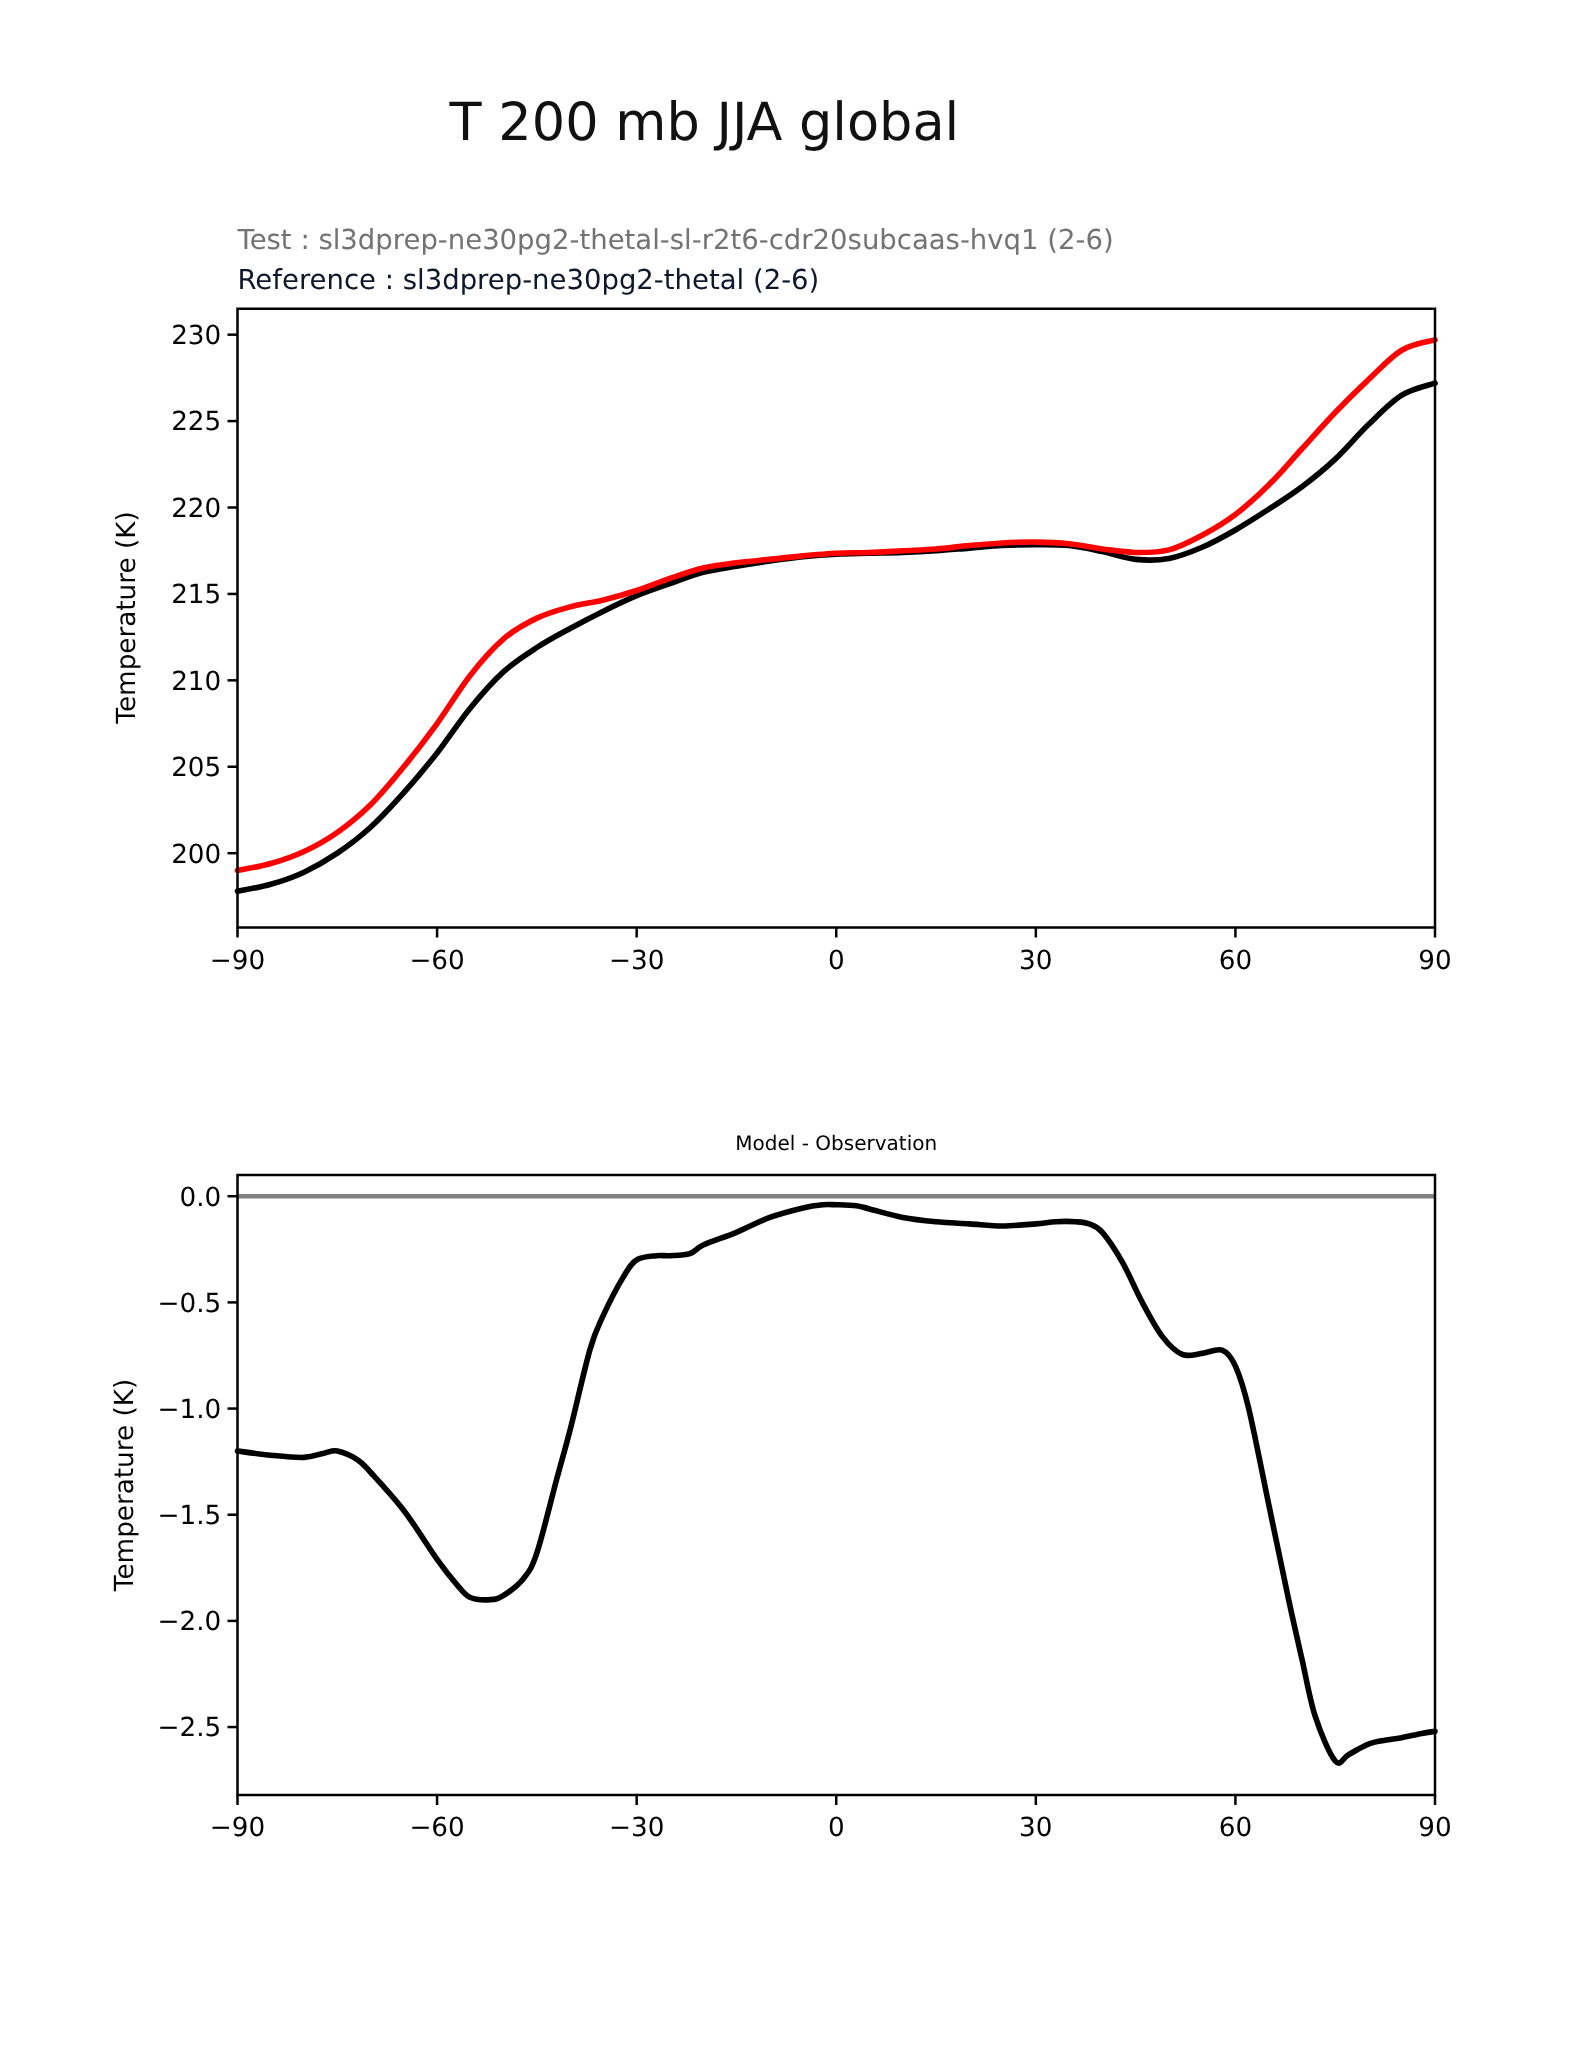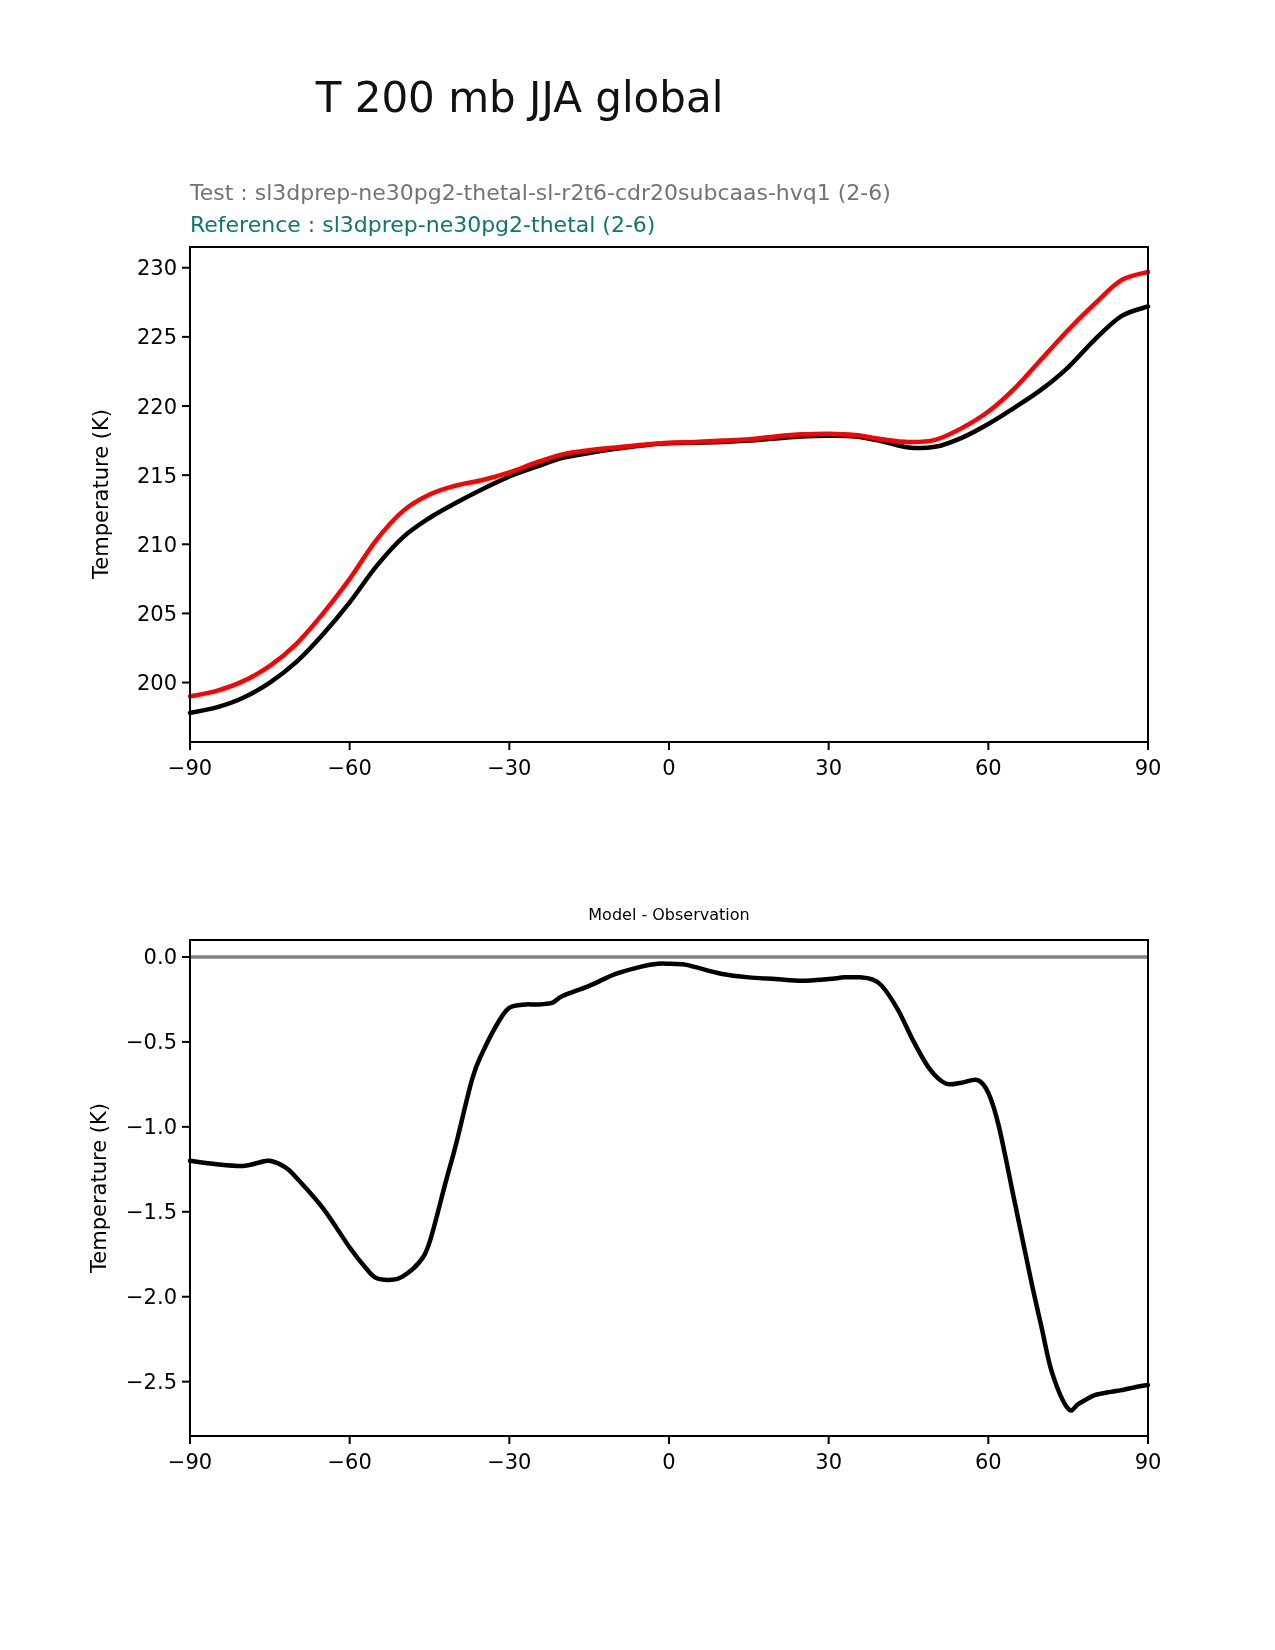--- a/index.html
+++ b/index.html
@@ -2,21 +2,21 @@
 <html><head>
 <meta charset="utf-8">
 <style>
   html,body{margin:0;padding:0;background:#ffffff;}
   .figure{
     position:relative;width:1275px;height:1650px;background:#ffffff;
     font-family:"DejaVu Sans","Liberation Sans",sans-serif;color:#000;overflow:hidden;
   }
   .suptitle{
     position:absolute;left:0;top:74px;width:1039px;text-align:center;
-    font-size:42px;line-height:1.15;color:#111;
+    font-size:42px;line-height:1.15;color:#111;padding-left:44px;
   }
   .subtitle{position:absolute;left:190px;font-size:22px;line-height:1.2;white-space:nowrap;}
   .subtitle.test{top:180px;color:#737373;}
   .subtitle.ref{top:212px;}
   .axes-title{
     position:absolute;left:190px;top:906px;width:958px;text-align:center;
     font-size:16px;line-height:1.1;color:#000;white-space:nowrap;
   }
   .ylabel{
     position:absolute;font-size:21px;white-space:nowrap;
@@ -28,21 +28,21 @@
   .tick-label{font-family:"DejaVu Sans","Liberation Sans",sans-serif;font-size:21px;fill:#000;}
 </style>
 </head>
 <body>
 
 <div class="figure">
 
   <div class="suptitle">T 200 mb JJA global</div>
 
   <div class="subtitle test">Test : sl3dprep-ne30pg2-thetal-sl-r2t6-cdr20subcaas-hvq1 (2-6)</div>
-  <div class="subtitle ref" style="color: #0f766e;">Reference : sl3dprep-ne30pg2-thetal (2-6)</div>
+  <div class="subtitle ref" style="color: #0f172a;">Reference : sl3dprep-ne30pg2-thetal (2-6)</div>
 
   <div class="axes-title">Model - Observation</div>
 
   <div class="ylabel" id="ylabel-top">Temperature (K)</div>
   <div class="ylabel" id="ylabel-bottom">Temperature (K)</div>
 
   <svg id="plot-canvas" viewBox="0 0 1275 1650">
     <g id="chart-0">
         <path d="M190.00,712.96C194.44,712.04 207.74,709.97 216.61,707.43C225.48,704.90 234.35,701.90 243.22,697.75C252.09,693.61 260.96,688.54 269.83,682.54C278.70,676.55 287.57,669.87 296.44,661.80C305.31,653.74 314.19,644.06 323.06,634.15C331.93,624.24 340.80,613.64 349.67,602.35C358.54,591.06 367.41,577.23 376.28,566.40C385.15,555.57 394.02,545.43 402.89,537.36C411.76,529.30 420.63,523.77 429.50,518.01C438.37,512.24 447.24,507.64 456.11,502.80C464.98,497.96 473.85,493.35 482.72,488.97C491.59,484.59 500.46,480.21 509.33,476.53C518.20,472.84 527.07,469.96 535.94,466.85C544.81,463.74 553.69,460.16 562.56,457.86C571.43,455.55 580.30,454.52 589.17,453.02C598.04,451.52 606.91,450.14 615.78,448.87C624.65,447.60 633.52,446.34 642.39,445.41C651.26,444.49 660.13,443.80 669.00,443.34C677.87,442.88 686.74,442.88 695.61,442.65C704.48,442.42 713.35,442.30 722.22,441.96C731.09,441.61 739.96,441.15 748.83,440.58C757.70,440.00 766.57,439.19 775.44,438.50C784.31,437.81 793.19,436.89 802.06,436.43C810.93,435.97 819.80,435.74 828.67,435.74C837.54,435.74 846.41,435.51 855.28,436.43C864.15,437.35 873.02,439.42 881.89,441.27C890.76,443.11 899.63,446.57 908.50,447.49C917.37,448.41 926.24,448.41 935.11,446.80C943.98,445.18 952.85,441.61 961.72,437.81C970.59,434.01 979.46,429.05 988.33,423.98C997.20,418.91 1006.07,413.15 1014.94,407.39C1023.81,401.63 1032.69,396.10 1041.56,389.42C1050.43,382.73 1059.30,375.59 1068.17,367.29C1077.04,359.00 1085.91,348.17 1094.78,339.64C1103.65,331.11 1112.52,321.66 1121.39,316.13C1130.26,310.60 1143.56,308.07 1148.00,306.46" fill="none" stroke="#000000" stroke-width="4.5" stroke-linecap="round" stroke-linejoin="round"></path>
         <path d="M190.00,696.37C194.44,695.45 207.74,693.38 216.61,690.84C225.48,688.31 234.35,685.31 243.22,681.16C252.09,677.01 260.96,672.17 269.83,665.95C278.70,659.73 287.57,652.59 296.44,643.83C305.31,635.07 314.19,624.24 323.06,613.41C331.93,602.58 340.80,591.06 349.67,578.84C358.54,566.63 367.41,551.42 376.28,540.13C385.15,528.84 394.02,518.70 402.89,511.09C411.76,503.49 420.63,498.76 429.50,494.50C438.37,490.24 447.24,487.93 456.11,485.51C464.98,483.09 473.85,482.17 482.72,479.98C491.59,477.79 500.46,475.26 509.33,472.38C518.20,469.50 527.07,465.69 535.94,462.70C544.81,459.70 553.69,456.48 562.56,454.40C571.43,452.33 580.30,451.41 589.17,450.25C598.04,449.10 606.91,448.41 615.78,447.49C624.65,446.57 633.52,445.53 642.39,444.72C651.26,443.92 660.13,443.11 669.00,442.65C677.87,442.19 686.74,442.30 695.61,441.96C704.48,441.61 713.35,441.04 722.22,440.58C731.09,440.11 739.96,439.88 748.83,439.19C757.70,438.50 766.57,437.23 775.44,436.43C784.31,435.62 793.19,434.81 802.06,434.35C810.93,433.89 819.80,433.55 828.67,433.66C837.54,433.78 846.41,434.12 855.28,435.04C864.15,435.97 873.02,438.04 881.89,439.19C890.76,440.34 899.63,441.84 908.50,441.96C917.37,442.07 926.24,442.19 935.11,439.88C943.98,437.58 952.85,432.86 961.72,428.13C970.59,423.41 979.46,418.22 988.33,411.54C997.20,404.86 1006.07,396.79 1014.94,388.03C1023.81,379.28 1032.69,368.68 1041.56,359.00C1050.43,349.32 1059.30,339.18 1068.17,329.96C1077.04,320.74 1085.91,311.99 1094.78,303.69C1103.65,295.39 1112.52,285.48 1121.39,280.18C1130.26,274.88 1143.56,273.27 1148.00,271.89" fill="none" stroke="#ff0000" stroke-width="4.5" stroke-linecap="round" stroke-linejoin="round"></path>

